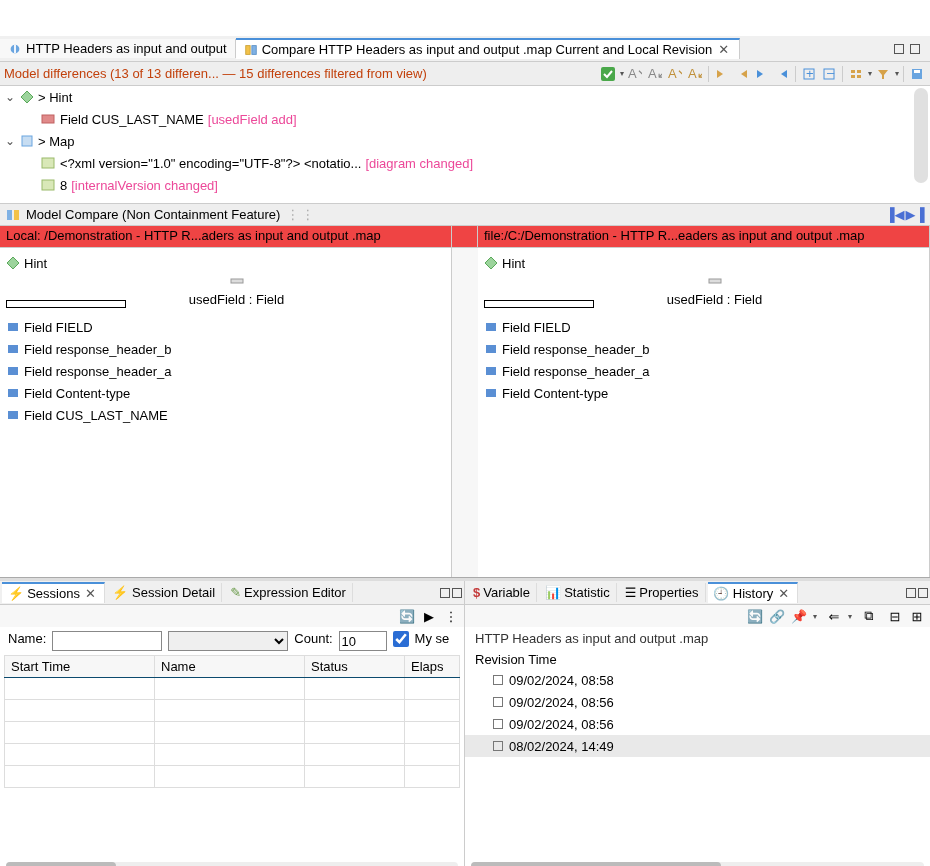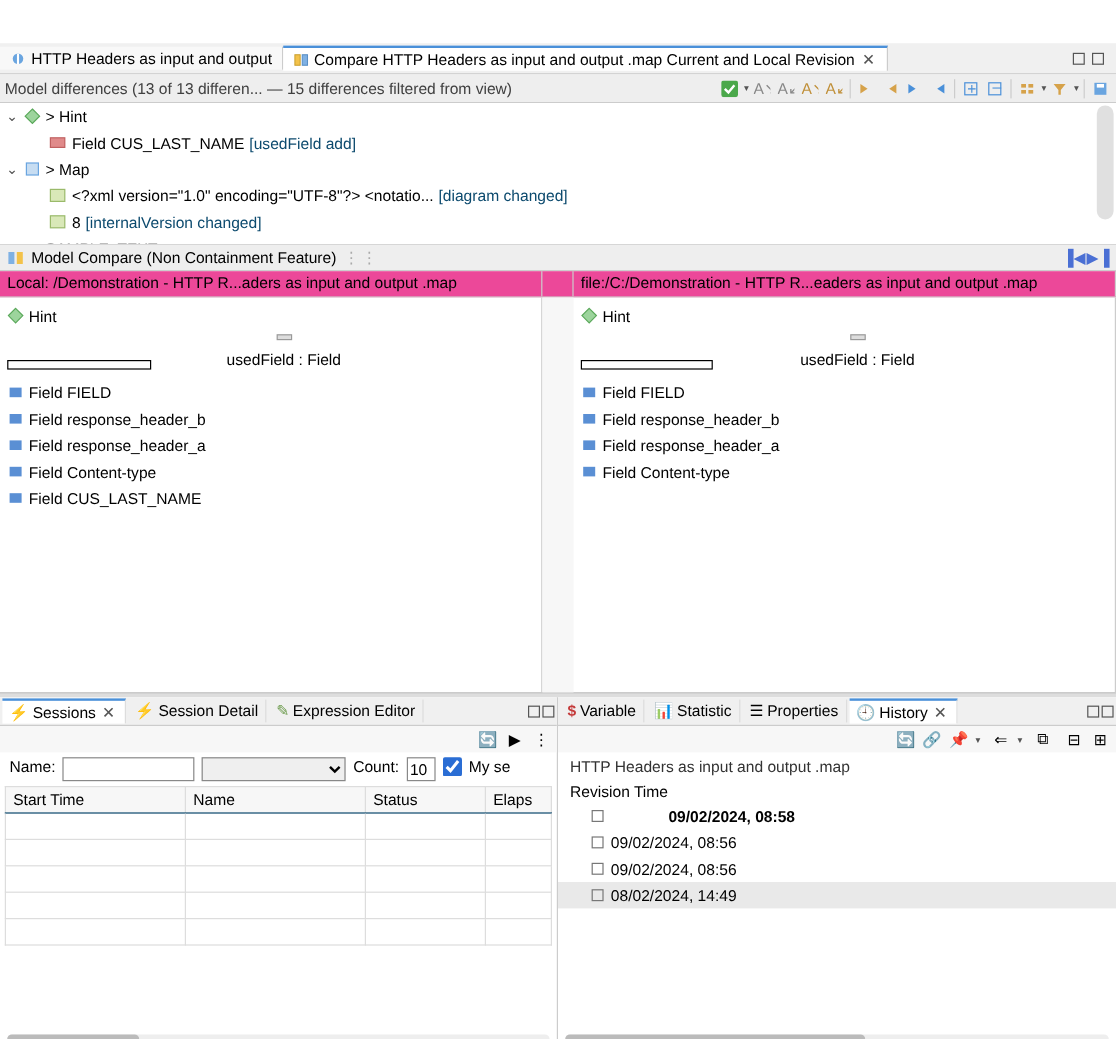--- a/index.html
+++ b/index.html
@@ -7,39 +7,39 @@
   .tab-bar { display: flex; align-items: center; background: #f0f0f0; height: 26px; border-bottom: 1px solid #ccc; padding-right: 4px; margin-top: 36px;}
   .tab { display: flex; align-items: center; padding: 2px 8px; border-right: 1px solid #ccc; background: #f8f8f8; gap: 4px; cursor: pointer; white-space: nowrap;}
   .tab.active { background: #fff; border-top: 2px solid #4a90d9; }
   .tab .icon-box { width: 14px; height: 14px; display:inline-block;}
   .close-x { color: #555; cursor:pointer; padding: 0 2px; }
   .spacer { flex: 1; }
   .win-controls { display:flex; gap:6px; padding-right:6px;}
   .small-square { width:10px; height:10px; border:1px solid #555; display:inline-block;}
 
   .toolbar { display: flex; align-items: center; height: 24px; background: #eee; border-bottom: 1px solid #ccc; padding: 0 4px; gap: 2px;}
-  .toolbar .label { flex: 0 0 auto; padding-right: 4px; color:#404040; white-space:nowrap;}
+  .toolbar .label { flex: 0 0 auto; padding-right: 4px; color:#c2410c; white-space:nowrap;}
   .toolbar .sep { width:1px; height:16px; background:#ccc; margin:0 2px;}
   .tbtn { width:18px; height:18px; display:flex; align-items:center; justify-content:center; cursor:pointer; border-radius:2px;}
   .dropdown-arrow { font-size:8px; color:#555; margin-left:1px;}
 
   .diff-tree { background:#fff; height: 118px; overflow:auto; position:relative; border-bottom:1px solid #ccc;}
   .tree-scroll { position:absolute; right:2px; top:2px; width:14px; height:95px; background:#e0e0e0; border-radius:7px;}
   .tree-row { display:flex; align-items:center; height:22px; padding-left:4px; gap:4px;}
   .expander { width:12px; text-align:center; cursor:pointer; color:#555; font-size:12px;}
   .indent1 { padding-left: 22px; }
   .indent2 { padding-left: 40px; }
   .tree-icon { width:16px; height:16px; display:inline-block;}
-  .change-note { color:#0c4a6e; }
+  .change-note { color:#ec4899; }
   
   .compare-header { display:flex; align-items:center; height:22px; background:#eee; border-bottom:1px solid #ccc; padding:0 6px; gap:6px;}
   .compare-header .grip { color:#aaa; letter-spacing:2px;}
   .compare-nav { margin-left:auto; display:flex; gap:2px; }
 
-  .compare-labels { display:flex; height:22px; background:#ec4899; border-bottom:1px solid #ccc;}
+  .compare-labels { display:flex; height:22px; background:#ef4444; border-bottom:1px solid #ccc;}
   .compare-labels > div { flex:1; padding:2px 6px; overflow:hidden; white-space:nowrap; border-right:1px solid #ccc;}
   .compare-body { display:flex; height:330px; border-bottom:1px solid #aaa; background:#fff;}
   .half { flex:1; border-right:1px solid #ccc; padding:4px 0;}
   .gutter { width:26px; background:#f7f7f7;}
   .crow { display:flex; align-items:center; height:22px; padding-left:6px; gap:4px;}
   .crow.sub { padding-left:22px;flex-direction:column;}
   .link-bar { height:8px; margin:4px 0 8px 6px; border:1px solid #000; position:relative;}
   .link-bar.left { width:120px; }
   .link-bar.right { width:110px; }
 
@@ -61,21 +61,21 @@
   table.grid th, table.grid td { border:1px solid #ddd; height:22px; padding:2px 6px; text-align:left; font-weight:normal;}
   table.grid th { background:#f7f7f7; border-bottom:1px solid #0c4a6e;}
   .hscroll { height:12px; margin:4px 6px; background:#eee; position:relative; border-radius:4px;}
   .hscroll .thumb{ position:absolute; left:0; width:110px; height:12px; background:#bbb; border-radius:4px;}
 
   .hist-path { padding:4px 10px; color:#333;}
   .hist-header { padding:2px 10px; font-weight:normal;}
   .hist-row { display:flex; align-items:center; height:22px; padding-left:28px; gap:6px;}
   .hist-row.sel { background:#e9e9e9;}
   .hist-icon { width:10px; height:10px; border:1px solid #777; display:inline-block;}
-  .bold { font-weight:bold;margin-left:48px;}
+  .bold { font-weight:normal;}
 
   .status-bar { height:20px; background:#f0f0f0; display:flex; align-items:center; justify-content:flex-end; padding:0 10px;}
   .status-bar .ok { color:#3a9a3a;}
   
   .hint-icon { width:14px;height:14px;display:inline-block;}
   svg { display:block; }
 </style>
 </head>
 <body>
 
@@ -404,21 +404,21 @@
     <div class="mini-toolbar">
       <span class="tbtn">🔄</span>
       <span class="tbtn">▶</span>
       <span class="tbtn">⋮</span>
     </div>
     <div class="sessions-filter">
       <span>Name:</span>
       <input type="text" style="width: 110px;">
       <select></select>
       <span>Count:</span>
-      <input type="text" style="width: 24px;" value="10">
+      <input type="text" style="width: 48px;" value="10">
       <input type="checkbox" class="chk" checked="" style="">
       <span>My se</span>
     </div>
     <div style="flex:1; overflow:hidden; padding:0 4px;">
       <table class="grid">
         <colgroup>
             <col style="width:150px">
             <col style="width:150px">
             <col style="width:100px">
             <col>

